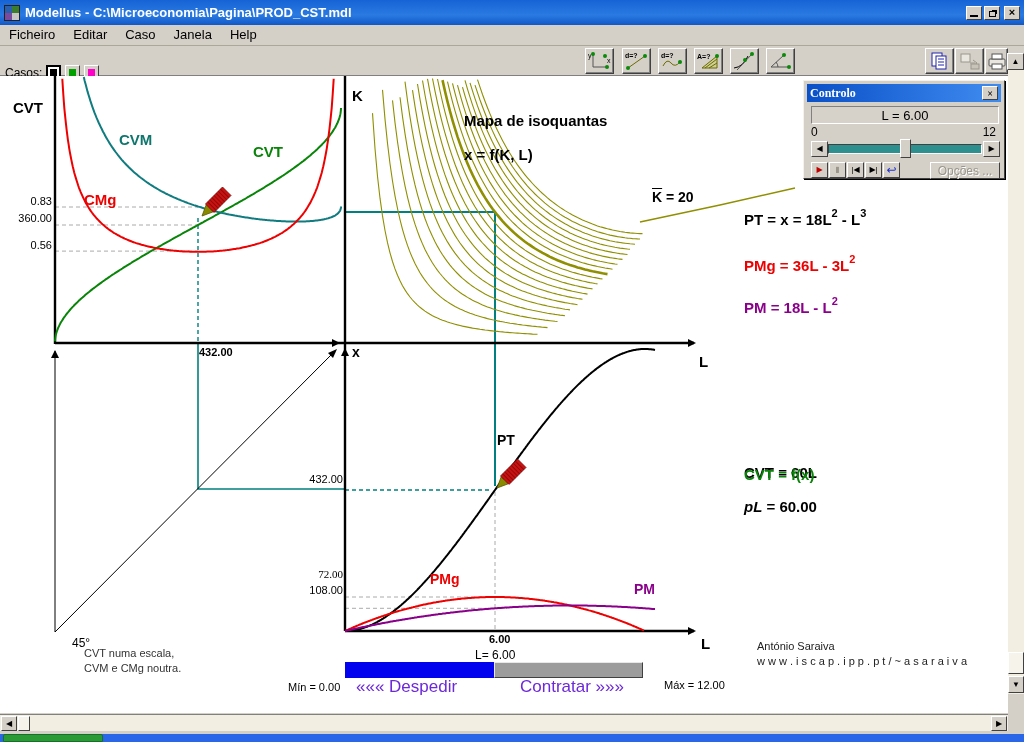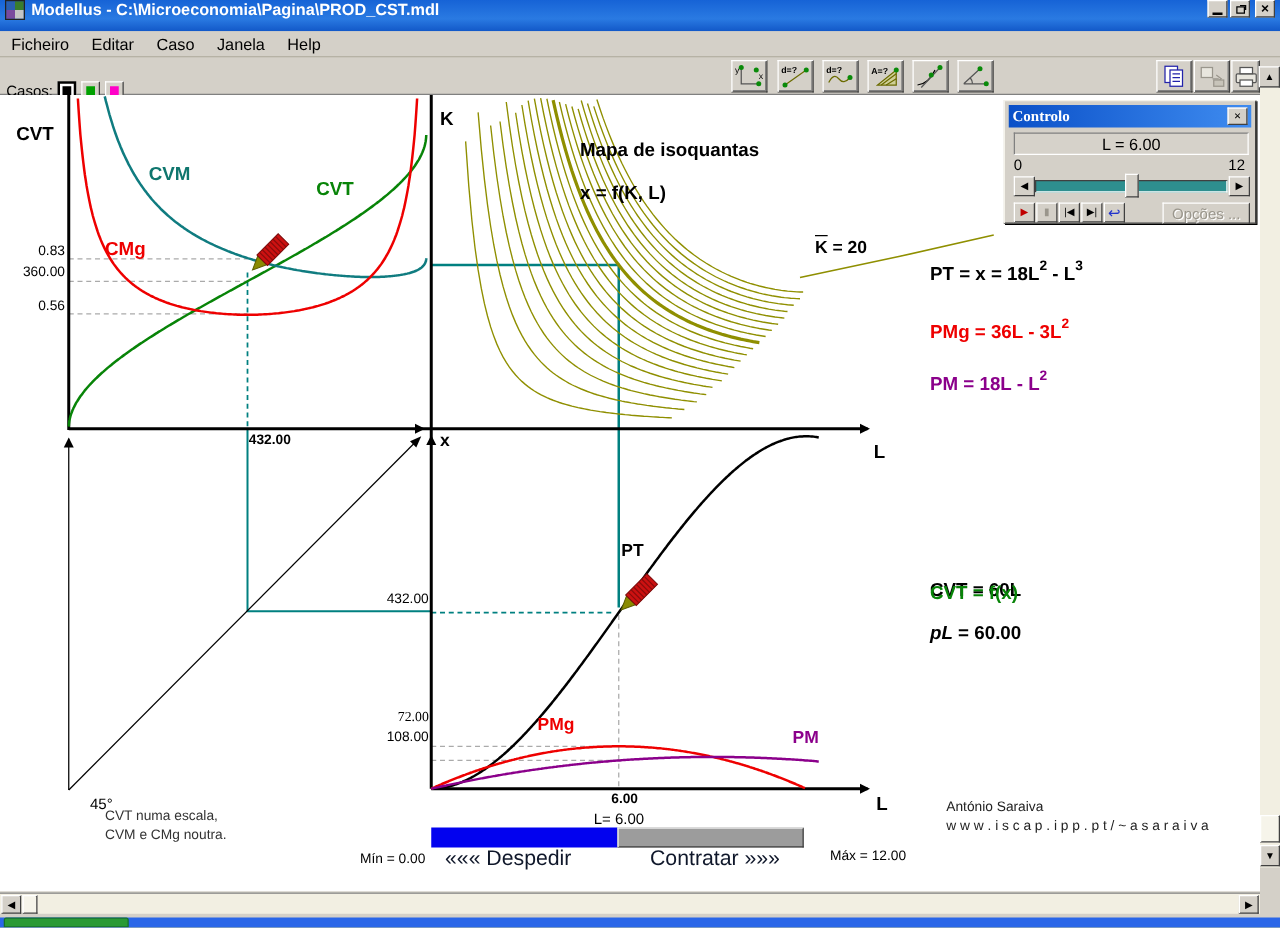--- a/index.html
+++ b/index.html
@@ -2,31 +2,31 @@
 <html><head>
 <meta charset="utf-8">
 <style>
   html,body{margin:0;padding:0;background:#3a6ea5;}
   *{box-sizing:border-box;}
   .screen{position:relative;width:1024px;height:742px;background:#d4d0c8;overflow:hidden;
           font-family:"Liberation Sans",sans-serif;color:#000;}
   
   .titlebar{position:absolute;left:0;top:0;width:1024px;height:25px;
             background:linear-gradient(180deg,#1663d6,#2a7ae2 60%,#1258c8);
-            display:flex;align-items:flex-start;padding:0 4px;}
+            display:flex;align-items:center;padding:0 4px;}
   .app-icon{width:16px;height:16px;margin-right:5px;border:1px solid #222;
             background:conic-gradient(#3a7d2c 0 25%,#c5c5c5 0 50%,#7a4a9e 0 75%,#2a5fb0 0);}
   .title-text{color:#fff;font-weight:bold;font-size:13px;flex:1;white-space:nowrap;}
   .tb-btn{width:16px;height:14px;margin-left:2px;background:#d4d0c8;
           border-top:1px solid #fff;border-left:1px solid #fff;border-right:1px solid #404040;border-bottom:1px solid #404040;
           display:flex;align-items:center;justify-content:center;font-size:11px;font-weight:bold;line-height:1;}
   .glyph-min{width:8px;height:2px;background:#000;margin-top:7px;}
   .glyph-restore{width:7px;height:6px;border:1px solid #000;box-shadow:2px -2px 0 -1px #000;margin-top:2px;}
   .menubar{position:absolute;left:0;top:25px;width:1024px;height:21px;background:#d4d0c8;
-           border-bottom:1px solid #aca899;display:flex;align-items:center;font-size:13px;}
+           border-bottom:1px solid #aca899;display:flex;font-size:13px;}
   .menu-item{padding:2px 9px;}
   .toolbar{position:absolute;left:0;top:46px;width:1024px;height:30px;background:#d4d0c8;
            border-bottom:1px solid #808080;}
   .casos{position:absolute;left:5px;top:52px;font-size:12px;display:flex;align-items:center;gap:4px;margin-top:13px;}
   .caso-sq{width:15px;height:15px;display:flex;align-items:center;justify-content:center;background:#fff;}
   .caso-sel{border:2px solid #000;}
   .caso-btn{border-top:1px solid #fff;border-left:1px solid #fff;border-right:1px solid #404040;border-bottom:1px solid #404040;background:#d4d0c8;}
   .caso-in{width:7px;height:7px;}
   .tool-btn{position:absolute;top:48px;width:29px;height:26px;background:#d4d0c8;
             border-top:1px solid #fff;border-left:1px solid #fff;border-right:1px solid #404040;border-bottom:1px solid #404040;
@@ -39,21 +39,21 @@
   .big{font-size:15px;font-weight:bold;}
   .mid{font-size:14px;font-weight:bold;}
   .r{width:50px;text-align:right;}
   .teal{color:#0f766e;} .green{color:#088408;} .red{color:#ee0000;} .purple{color:#8b008b;}
   .f sup{font-size:11px;position:relative;top:-2px;}
   .ovl{text-decoration:overline;}
   .note{color:#333;}
   .bar-blue{position:absolute;left:345px;top:662px;height:16px;background:#0202ef;}
   .bar-gray{position:absolute;top:662px;height:16px;background:#9c9c9c;
             border-top:1px solid #e8e8e8;border-left:1px solid #e8e8e8;border-right:1px solid #404040;border-bottom:1px solid #404040;}
-  .hire{font-size:17px;color:#0f172a;}
+  .hire{font-size:17px;color:#6d28d9;}
   
   .sb-track-v{position:absolute;left:1008px;top:70px;width:16px;height:624px;background:#f2efe2;}
   .sb-track-h{position:absolute;left:0;top:714px;width:1008px;height:17px;background:#f2efe2;border-top:1px solid #808080;}
   .sb-btn{position:absolute;background:#d4d0c8;border-top:1px solid #fff;border-left:1px solid #fff;
           border-right:1px solid #404040;border-bottom:1px solid #404040;
           display:flex;align-items:center;justify-content:center;font-size:8px;color:#000;}
   .sb-thumb{position:absolute;background:#f6f4ea;border-top:1px solid #fff;border-left:1px solid #fff;
             border-right:1px solid #404040;border-bottom:1px solid #404040;}
   .taskbar{position:absolute;left:0;top:734px;width:1024px;height:8px;background:#2a66e8;}
   .startbtn{position:absolute;left:3px;top:734px;width:100px;height:8px;background:#2a9a34;border:1px solid #17702a;border-radius:2px 2px 0 0;}

